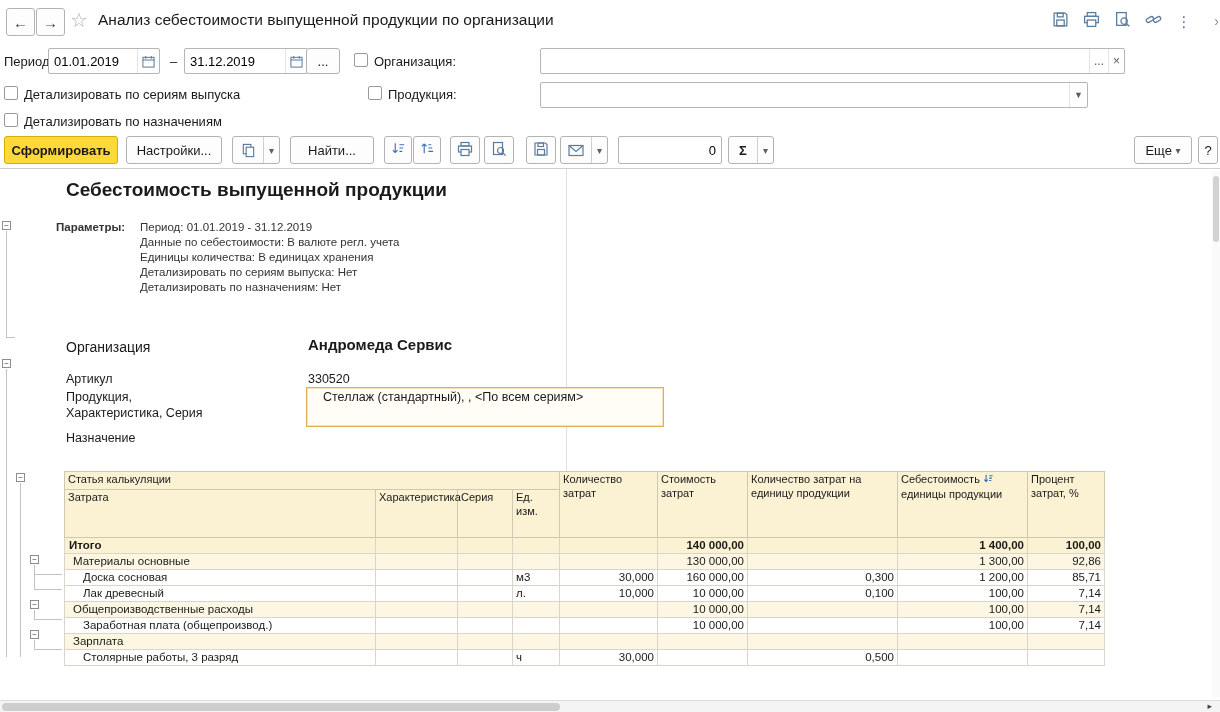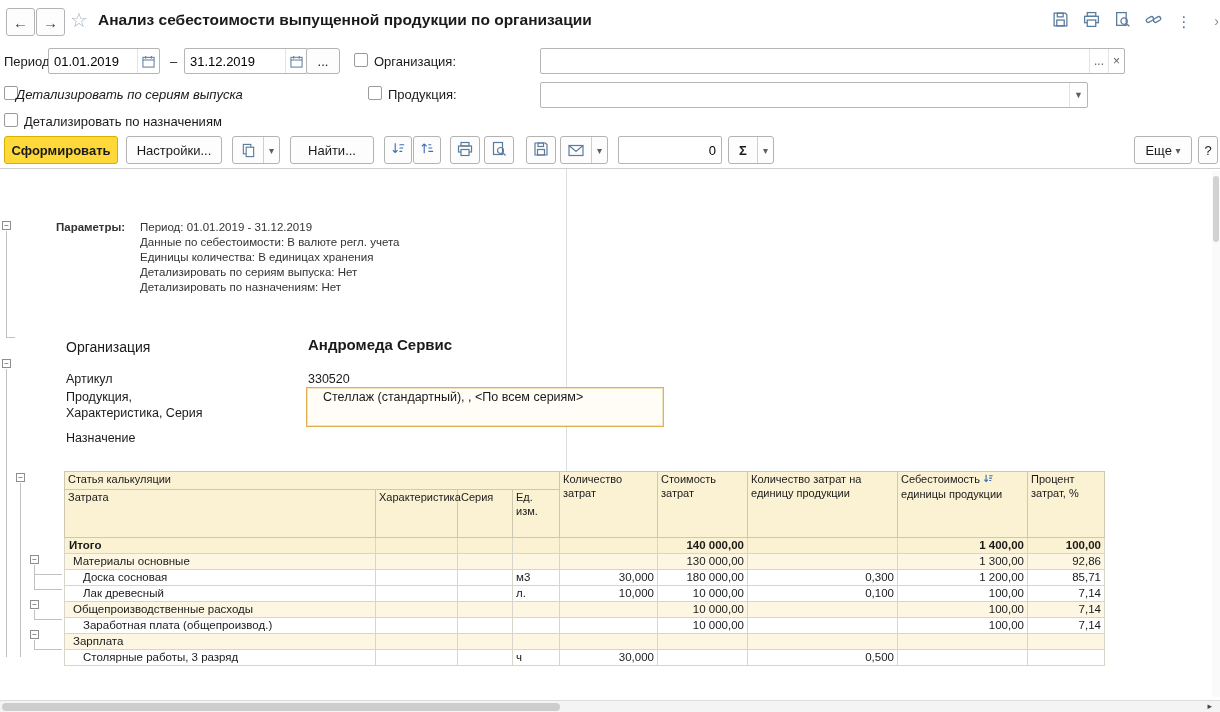--- a/index.html
+++ b/index.html
@@ -4,21 +4,21 @@
 <style>
   html,body{margin:0;padding:0;}
   body{font-family:"Liberation Sans","DejaVu Sans",sans-serif;background:#e9e9e9;}
   .window{position:relative;width:1220px;height:712px;background:#fff;overflow:hidden;font-size:13px;color:#1a1a1a;}
 
   
   .titlebar{position:absolute;left:0;top:0;width:1220px;height:42px;background:#fff;border-bottom:1px solid #dddddd;}
   .navbtn{position:absolute;top:8px;width:27px;height:26px;background:#fdfdfd;border:1px solid #b3b3b3;border-radius:3px;display:flex;align-items:center;justify-content:center;font-size:15px;color:#3f3f3f;cursor:pointer;}
   .nav-back{left:6px;} .nav-fwd{left:36px;}
   .star{position:absolute;left:70px;top:8px;font-size:20px;color:#a8b4c1;}
-  .win-title{position:absolute;left:98px;top:11px;font-size:15.5px;font-weight:700;white-space:nowrap;}
+  .win-title{position:absolute;left:98px;top:11px;font-size:15.5px;font-weight:400;white-space:nowrap;}
   .tb-icons{position:absolute;right:24px;top:9px;display:flex;gap:7px;}
   .icbtn{width:24px;height:24px;display:flex;align-items:center;justify-content:center;border-radius:3px;cursor:pointer;}
   .icbtn svg,.tool-ic svg{stroke:#5b7b9d;fill:none;stroke-width:1.2;}
   .kebab{font-size:15px;color:#5b7b9d;line-height:1;}
   .edge-chev{position:absolute;right:1px;top:13px;color:#8c8c8c;font-size:14px;}
 
   
   .filters{position:absolute;left:0;top:42px;width:1220px;height:90px;background:#fff;}
   .flabel{position:absolute;font-size:13px;color:#1a1a1a;white-space:nowrap;}
   .field{position:absolute;display:flex;align-items:center;background:#fff;border:1px solid #b5b5b5;border-radius:2px;box-sizing:border-box;height:26px;}
@@ -153,21 +153,21 @@
       </div>
     <div class="checkbox" style="left:354px;top:11px;"></div>
     <div class="flabel" style="left:374px;top:12px;">Организация:</div>
     <div class="field" style="left:540px;top:6px;width:585px;">
       <input value="" style="">
       <span class="infield-btn">...</span>
       <span class="infield-btn">×</span>
     </div>
 
     <div class="checkbox" style="left:4px;top:44px;"></div>
-    <div class="flabel" style="left:16px;top:45px;font-style:italic;">Детализировать по сериям выпуска</div>
+    <div class="flabel" style="left:24px;top:45px;">Детализировать по сериям выпуска</div>
     <div class="checkbox" style="left:368px;top:44px;"></div>
     <div class="flabel" style="left:388px;top:45px;">Продукция:</div>
     <div class="field" style="left:540px;top:40px;width:548px;">
       <input value="" style="">
       <span class="infield-btn" style="font-size:9px;">▼</span>
     </div>
 
     <div class="checkbox" style="left:4px;top:71px;"></div>
     <div class="flabel" style="left:24px;top:72px;">Детализировать по назначениям</div>
   </div>
@@ -260,20 +260,21 @@
     <div class="tline" style="left:34px;top:396px;height:24px;"></div>
     <div class="ttick" style="left:34px;top:405px;width:28px;"></div>
     <div class="ttick" style="left:34px;top:420px;width:28px;"></div>
     <div class="tmark" style="left:30px;top:431px;">−</div>
     <div class="tline" style="left:34px;top:441px;height:9px;"></div>
     <div class="ttick" style="left:34px;top:450px;width:28px;"></div>
     <div class="tmark" style="left:30px;top:461px;">−</div>
     <div class="tline" style="left:34px;top:471px;height:9px;"></div>
     <div class="ttick" style="left:34px;top:480px;width:28px;"></div>
 
+    <div class="r-title">Себестоимость выпущенной продукции</div>
     <div class="p-label">Параметры:</div>
     <div class="p-line" style="top:52px;">Период: 01.01.2019 - 31.12.2019</div>
     <div class="p-line" style="top:67px;">Данные по себестоимости: В валюте регл. учета</div>
     <div class="p-line" style="top:82px;">Единицы количества: В единицах хранения</div>
     <div class="p-line" style="top:97px;">Детализировать по сериям выпуска: Нет</div>
     <div class="p-line" style="top:112px;">Детализировать по назначениям: Нет</div>
 
     <div class="org-label">Организация</div>
     <div class="org-value">Андромеда Сервис</div>
     <div class="art-label">Артикул</div>
@@ -340,21 +341,21 @@
             <td class="c-num"></td>
             <td class="c-num">1 300,00</td>
             <td class="c-num">92,86</td>
           </tr>
           <tr class="row-detail">
             <td class="c-name lvl2">Доска сосновая</td>
             <td class="c-char"></td>
             <td class="c-series"></td>
             <td class="c-unit">м3</td>
             <td class="c-num">30,000</td>
-            <td class="c-num">180 000,00</td>
+            <td class="c-num">160 000,00</td>
             <td class="c-num">0,300</td>
             <td class="c-num">1 200,00</td>
             <td class="c-num">85,71</td>
           </tr>
           <tr class="row-detail">
             <td class="c-name lvl2">Лак древесный</td>
             <td class="c-char"></td>
             <td class="c-series"></td>
             <td class="c-unit">л.</td>
             <td class="c-num">10,000</td>

